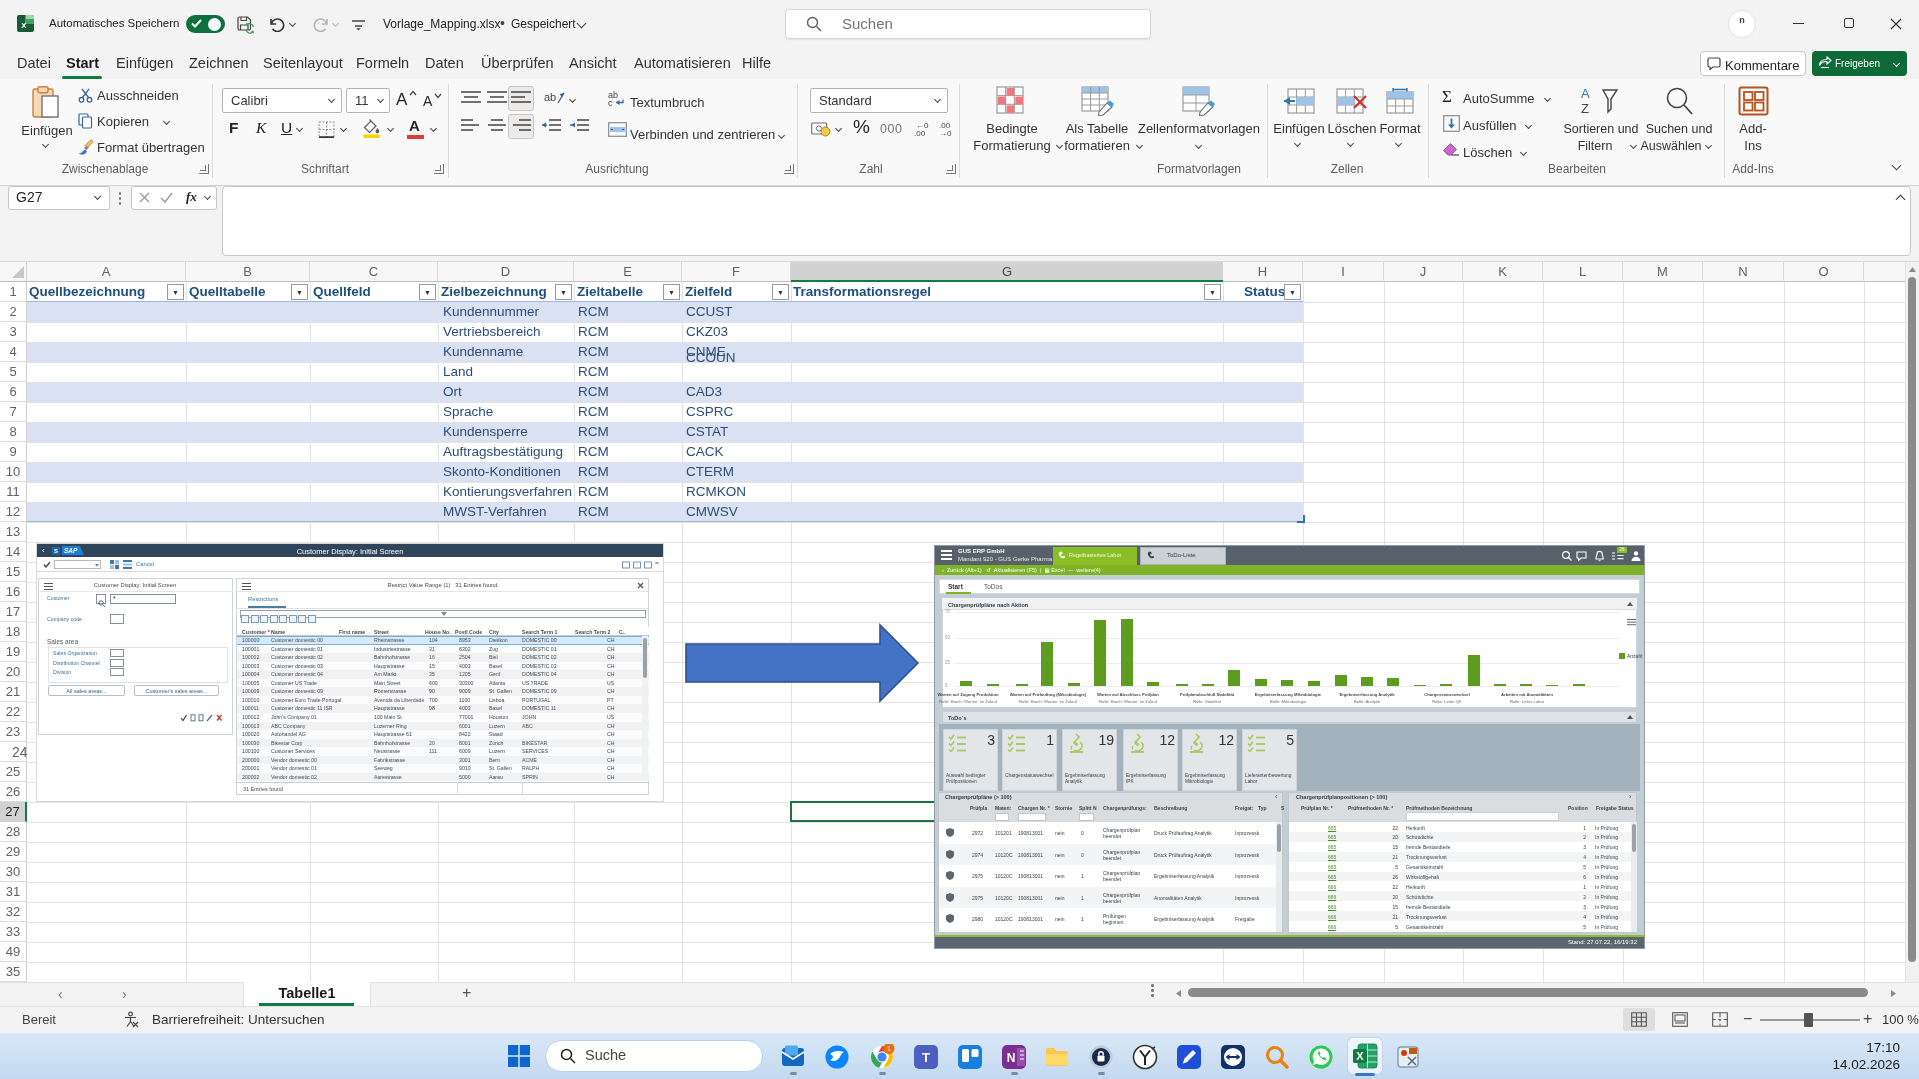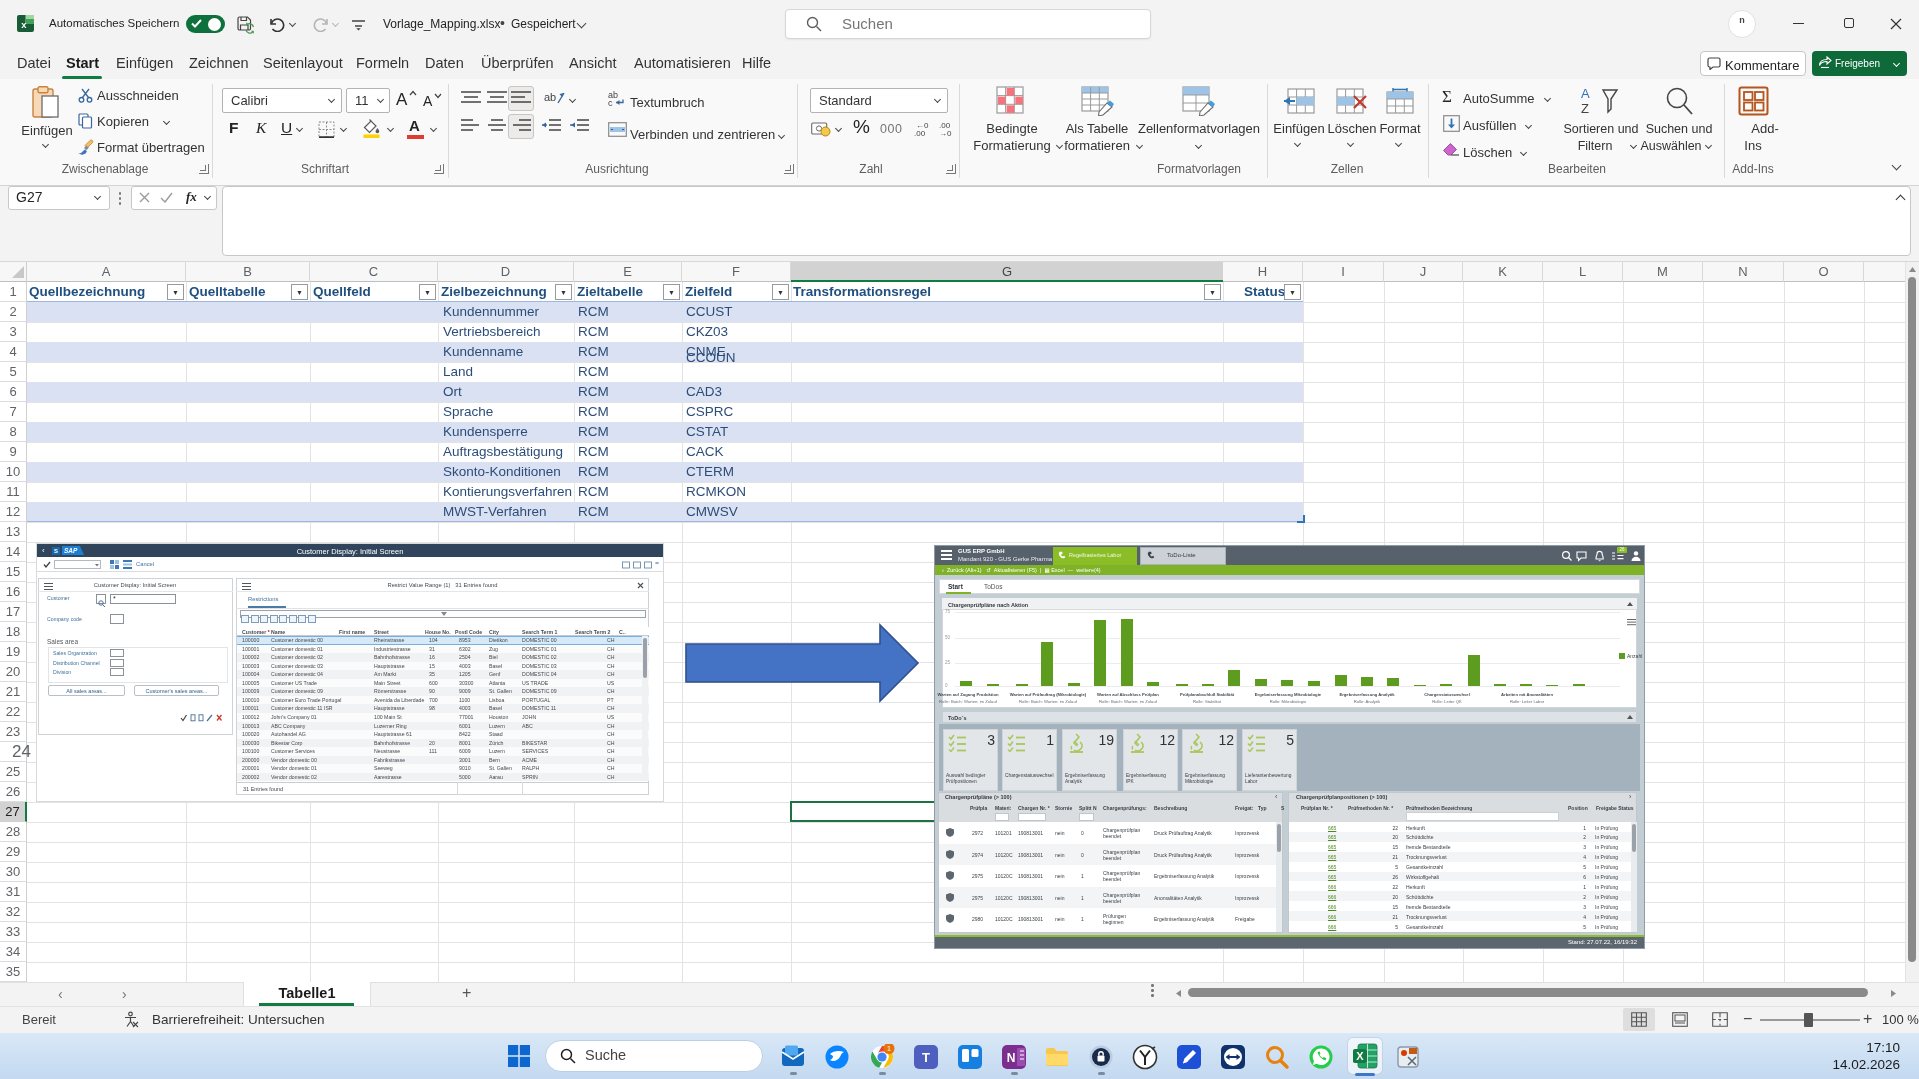--- a/index.html
+++ b/index.html
@@ -352,21 +352,21 @@
 <div class="glabel" style="left:1512px;width:130px;">Bearbeiten</div>
 <div class="gsep" style="left:1724px;"></div>
 
 <svg class="ab" style="left:1738px;top:86px;" width="32" height="30" viewBox="0 0 32 30">
   <rect x="1.5" y="1.5" width="28" height="27" rx="2" fill="none" stroke="#B5541C" stroke-width="2"></rect>
   <rect x="6" y="6" width="8.5" height="8" fill="none" stroke="#B5541C" stroke-width="1.8"></rect>
   <rect x="17" y="6" width="8.5" height="8" fill="none" stroke="#B5541C" stroke-width="1.8"></rect>
   <rect x="6" y="16.5" width="8.5" height="8" fill="none" stroke="#B5541C" stroke-width="1.8"></rect>
   <rect x="17" y="16.5" width="8.5" height="8" fill="none" stroke="#B5541C" stroke-width="1.8"></rect>
 </svg>
-<div class="ab rtxt" style="left:1713px;top:121px;width:80px;text-align:center;margin-left:12px;">Add-</div>
+<div class="ab rtxt" style="left:1713px;top:121px;width:80px;text-align:center;">Add-</div>
 <div class="ab rtxt" style="left:1713px;top:138px;width:80px;text-align:center;">Ins</div>
 <div class="glabel" style="left:1688px;width:130px;">Add-Ins</div>
 
 <span class="chev ab" style="left:1893px;top:162px;"></span>
 
 <div class="ab" style="left:0;top:186px;width:1919px;height:76px;background:#F3F3F3;"></div>
 <div class="ab" style="left:8px;top:186px;width:102px;height:24px;background:#fff;border:1px solid #C9C7C5;border-radius:3px;"></div>
 <div class="ab" style="left:16px;top:189px;font-size:14px;color:#252423;">G27</div>
 <span class="chevs ab" style="left:95px;top:194px;"></span>
 <div class="ab" style="left:119px;top:192px;width:2px;height:2.5px;background:#777;border-radius:50%;box-shadow:0 5px 0 #777,0 10px 0 #777;"></div>
@@ -422,31 +422,31 @@
 <div class="ab" style="left:0;top:542px;width:27px;height:20px;border-right:1px solid #CFCFCF;border-bottom:1px solid #DCDCDC;color:#5f6368;font-size:13px;text-align:center;line-height:20px;">14</div>
 <div class="ab" style="left:0;top:562px;width:27px;height:20px;border-right:1px solid #CFCFCF;border-bottom:1px solid #DCDCDC;color:#5f6368;font-size:13px;text-align:center;line-height:20px;">15</div>
 <div class="ab" style="left:0;top:582px;width:27px;height:20px;border-right:1px solid #CFCFCF;border-bottom:1px solid #DCDCDC;color:#5f6368;font-size:13px;text-align:center;line-height:20px;">16</div>
 <div class="ab" style="left:0;top:602px;width:27px;height:20px;border-right:1px solid #CFCFCF;border-bottom:1px solid #DCDCDC;color:#5f6368;font-size:13px;text-align:center;line-height:20px;">17</div>
 <div class="ab" style="left:0;top:622px;width:27px;height:20px;border-right:1px solid #CFCFCF;border-bottom:1px solid #DCDCDC;color:#5f6368;font-size:13px;text-align:center;line-height:20px;">18</div>
 <div class="ab" style="left:0;top:642px;width:27px;height:20px;border-right:1px solid #CFCFCF;border-bottom:1px solid #DCDCDC;color:#5f6368;font-size:13px;text-align:center;line-height:20px;">19</div>
 <div class="ab" style="left:0;top:662px;width:27px;height:20px;border-right:1px solid #CFCFCF;border-bottom:1px solid #DCDCDC;color:#5f6368;font-size:13px;text-align:center;line-height:20px;">20</div>
 <div class="ab" style="left:0;top:682px;width:27px;height:20px;border-right:1px solid #CFCFCF;border-bottom:1px solid #DCDCDC;color:#5f6368;font-size:13px;text-align:center;line-height:20px;">21</div>
 <div class="ab" style="left:0;top:702px;width:27px;height:20px;border-right:1px solid #CFCFCF;border-bottom:1px solid #DCDCDC;color:#5f6368;font-size:13px;text-align:center;line-height:20px;">22</div>
 <div class="ab" style="left:0;top:722px;width:27px;height:20px;border-right:1px solid #CFCFCF;border-bottom:1px solid #DCDCDC;color:#5f6368;font-size:13px;text-align:center;line-height:20px;">23</div>
-<div class="ab" style="left:0;top:742px;width:27px;height:20px;border-right:1px solid #CFCFCF;border-bottom:1px solid #DCDCDC;color:#5f6368;font-size:17px;text-align:right;line-height:20px;padding-left:12px;">24</div>
+<div class="ab" style="left:0;top:742px;width:27px;height:20px;border-right:1px solid #CFCFCF;border-bottom:1px solid #DCDCDC;color:#5f6368;font-size:14px;text-align:right;line-height:20px;padding-left:12px;">24</div>
 <div class="ab" style="left:0;top:762px;width:27px;height:20px;border-right:1px solid #CFCFCF;border-bottom:1px solid #DCDCDC;color:#5f6368;font-size:13px;text-align:center;line-height:20px;">25</div>
 <div class="ab" style="left:0;top:782px;width:27px;height:20px;border-right:1px solid #CFCFCF;border-bottom:1px solid #DCDCDC;color:#5f6368;font-size:13px;text-align:center;line-height:20px;">26</div>
 <div class="ab" style="left:0;top:802px;width:27px;height:20px;background:#D2D2D2;border-right:2px solid #107C41;border-bottom:1px solid #CFCFCF;color:#222;font-size:13px;text-align:center;line-height:20px;">27</div>
 <div class="ab" style="left:0;top:822px;width:27px;height:20px;border-right:1px solid #CFCFCF;border-bottom:1px solid #DCDCDC;color:#5f6368;font-size:13px;text-align:center;line-height:20px;">28</div>
 <div class="ab" style="left:0;top:842px;width:27px;height:20px;border-right:1px solid #CFCFCF;border-bottom:1px solid #DCDCDC;color:#5f6368;font-size:13px;text-align:center;line-height:20px;">29</div>
 <div class="ab" style="left:0;top:862px;width:27px;height:20px;border-right:1px solid #CFCFCF;border-bottom:1px solid #DCDCDC;color:#5f6368;font-size:13px;text-align:center;line-height:20px;">30</div>
 <div class="ab" style="left:0;top:882px;width:27px;height:20px;border-right:1px solid #CFCFCF;border-bottom:1px solid #DCDCDC;color:#5f6368;font-size:13px;text-align:center;line-height:20px;">31</div>
 <div class="ab" style="left:0;top:902px;width:27px;height:20px;border-right:1px solid #CFCFCF;border-bottom:1px solid #DCDCDC;color:#5f6368;font-size:13px;text-align:center;line-height:20px;">32</div>
 <div class="ab" style="left:0;top:922px;width:27px;height:20px;border-right:1px solid #CFCFCF;border-bottom:1px solid #DCDCDC;color:#5f6368;font-size:13px;text-align:center;line-height:20px;">33</div>
-<div class="ab" style="left:0;top:942px;width:27px;height:20px;border-right:1px solid #CFCFCF;border-bottom:1px solid #DCDCDC;color:#5f6368;font-size:13px;text-align:center;line-height:20px;">34</div>
+<div class="ab" style="left:0;top:942px;width:27px;height:20px;border-right:1px solid #CFCFCF;border-bottom:1px solid #DCDCDC;color:#5f6368;font-size:13px;text-align:center;line-height:20px;">49</div>
 <div class="ab" style="left:0;top:962px;width:27px;height:20px;border-right:1px solid #CFCFCF;border-bottom:1px solid #DCDCDC;color:#5f6368;font-size:13px;text-align:center;line-height:20px;">35</div>
 
 <div class="hline" style="left:27px;top:302px;width:1878px;"></div>
 <div class="hline" style="left:27px;top:322px;width:1878px;"></div>
 <div class="hline" style="left:27px;top:342px;width:1878px;"></div>
 <div class="hline" style="left:27px;top:362px;width:1878px;"></div>
 <div class="hline" style="left:27px;top:382px;width:1878px;"></div>
 <div class="hline" style="left:27px;top:402px;width:1878px;"></div>
 <div class="hline" style="left:27px;top:422px;width:1878px;"></div>
 <div class="hline" style="left:27px;top:442px;width:1878px;"></div>

